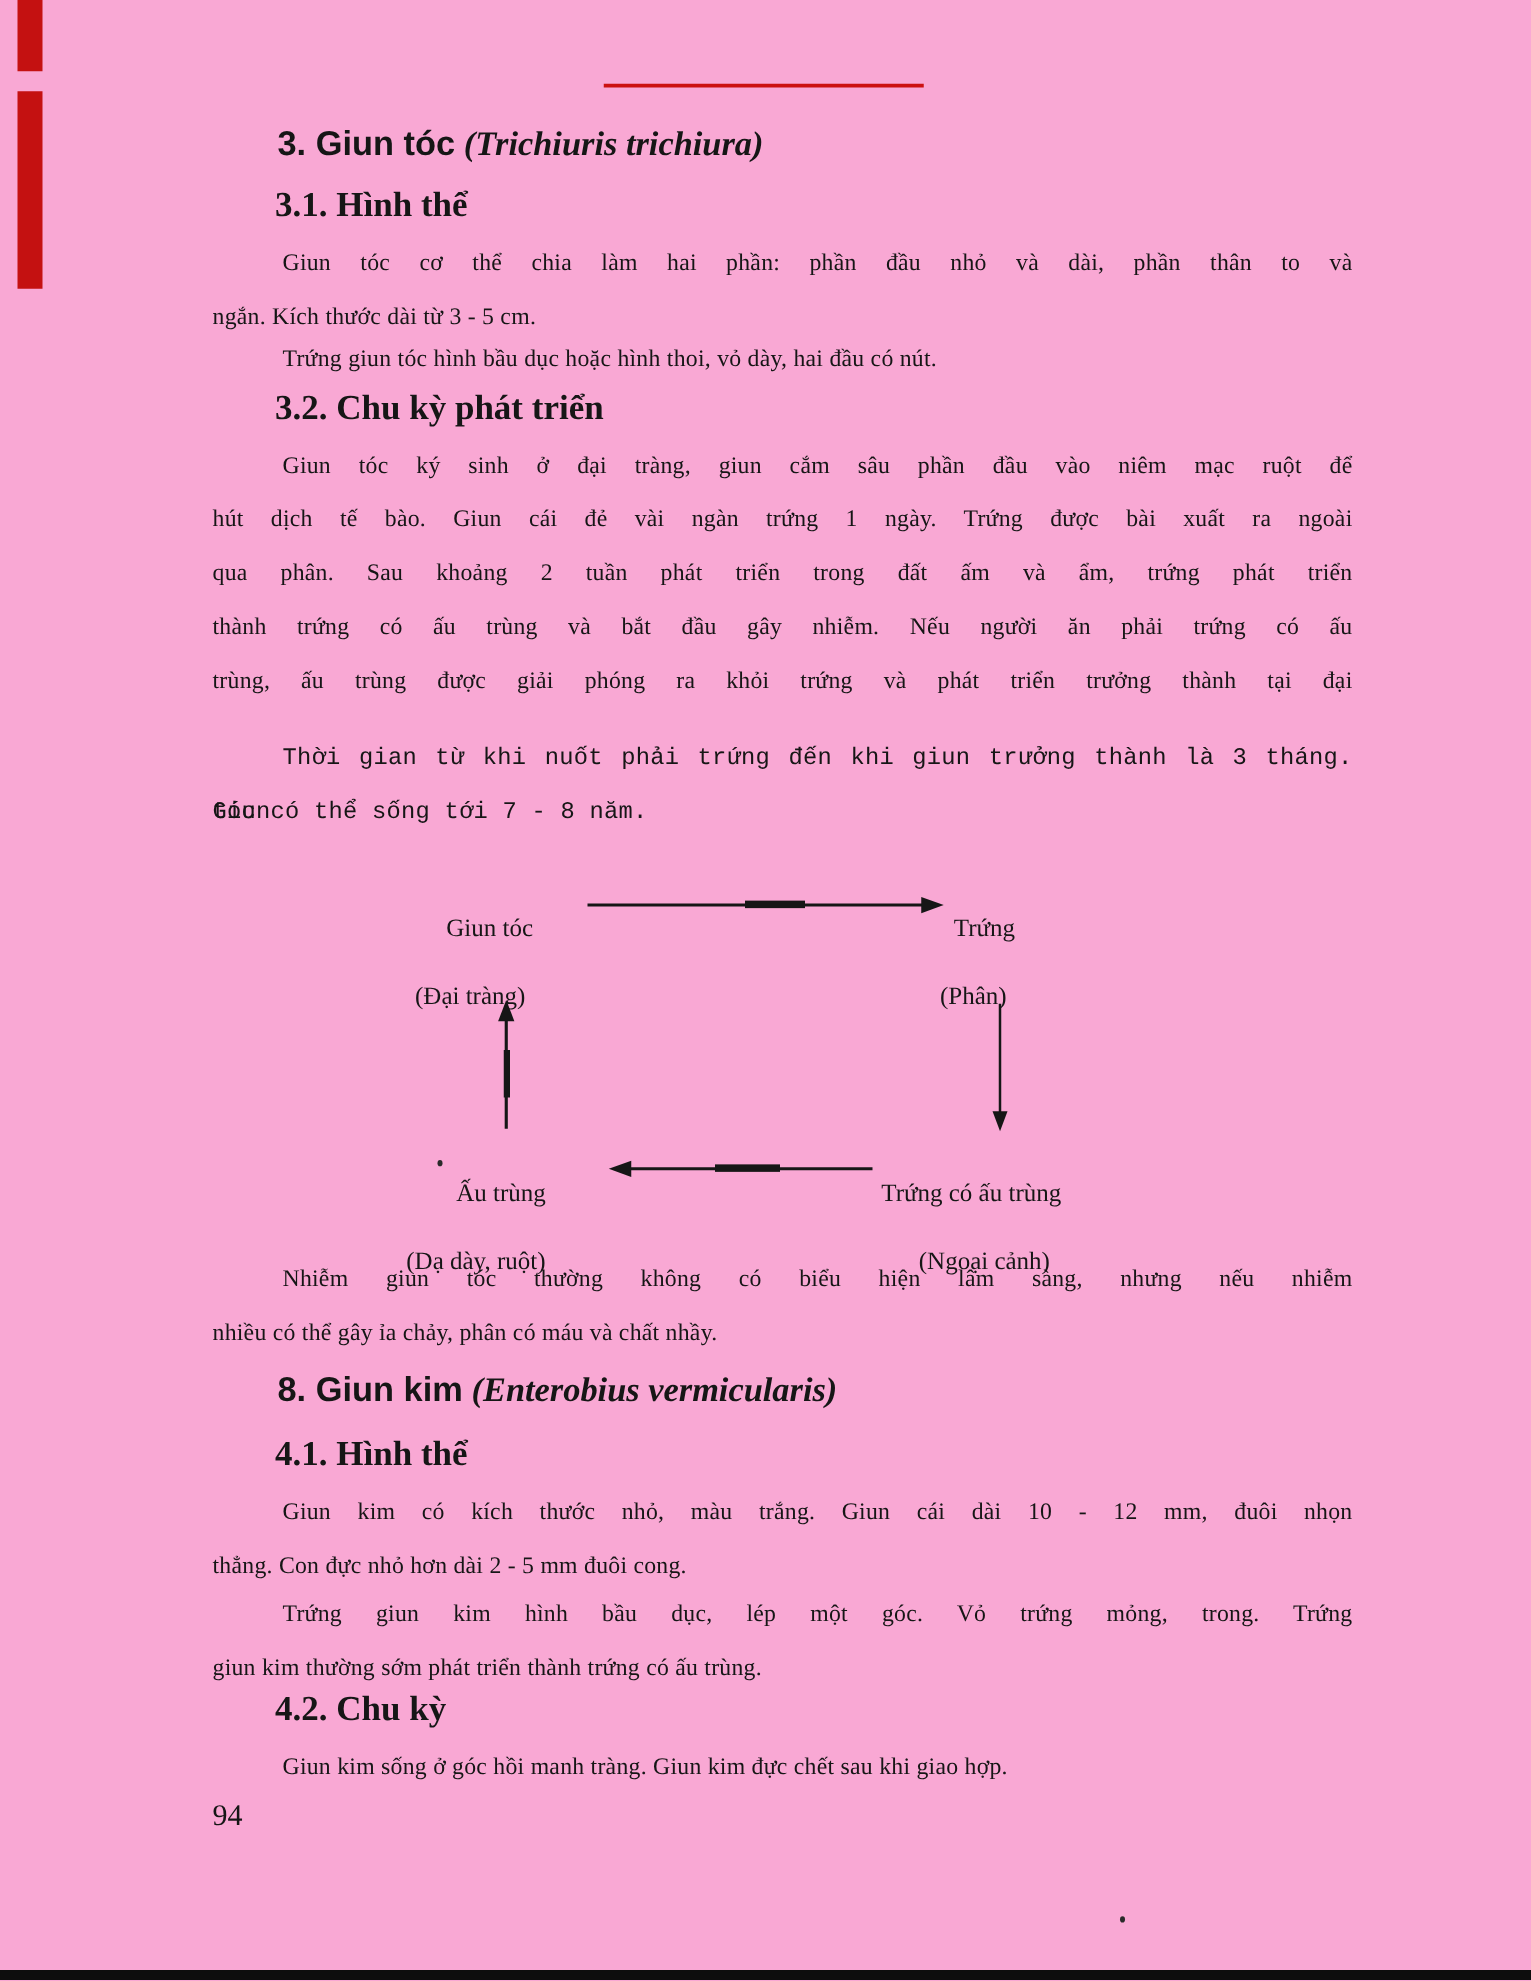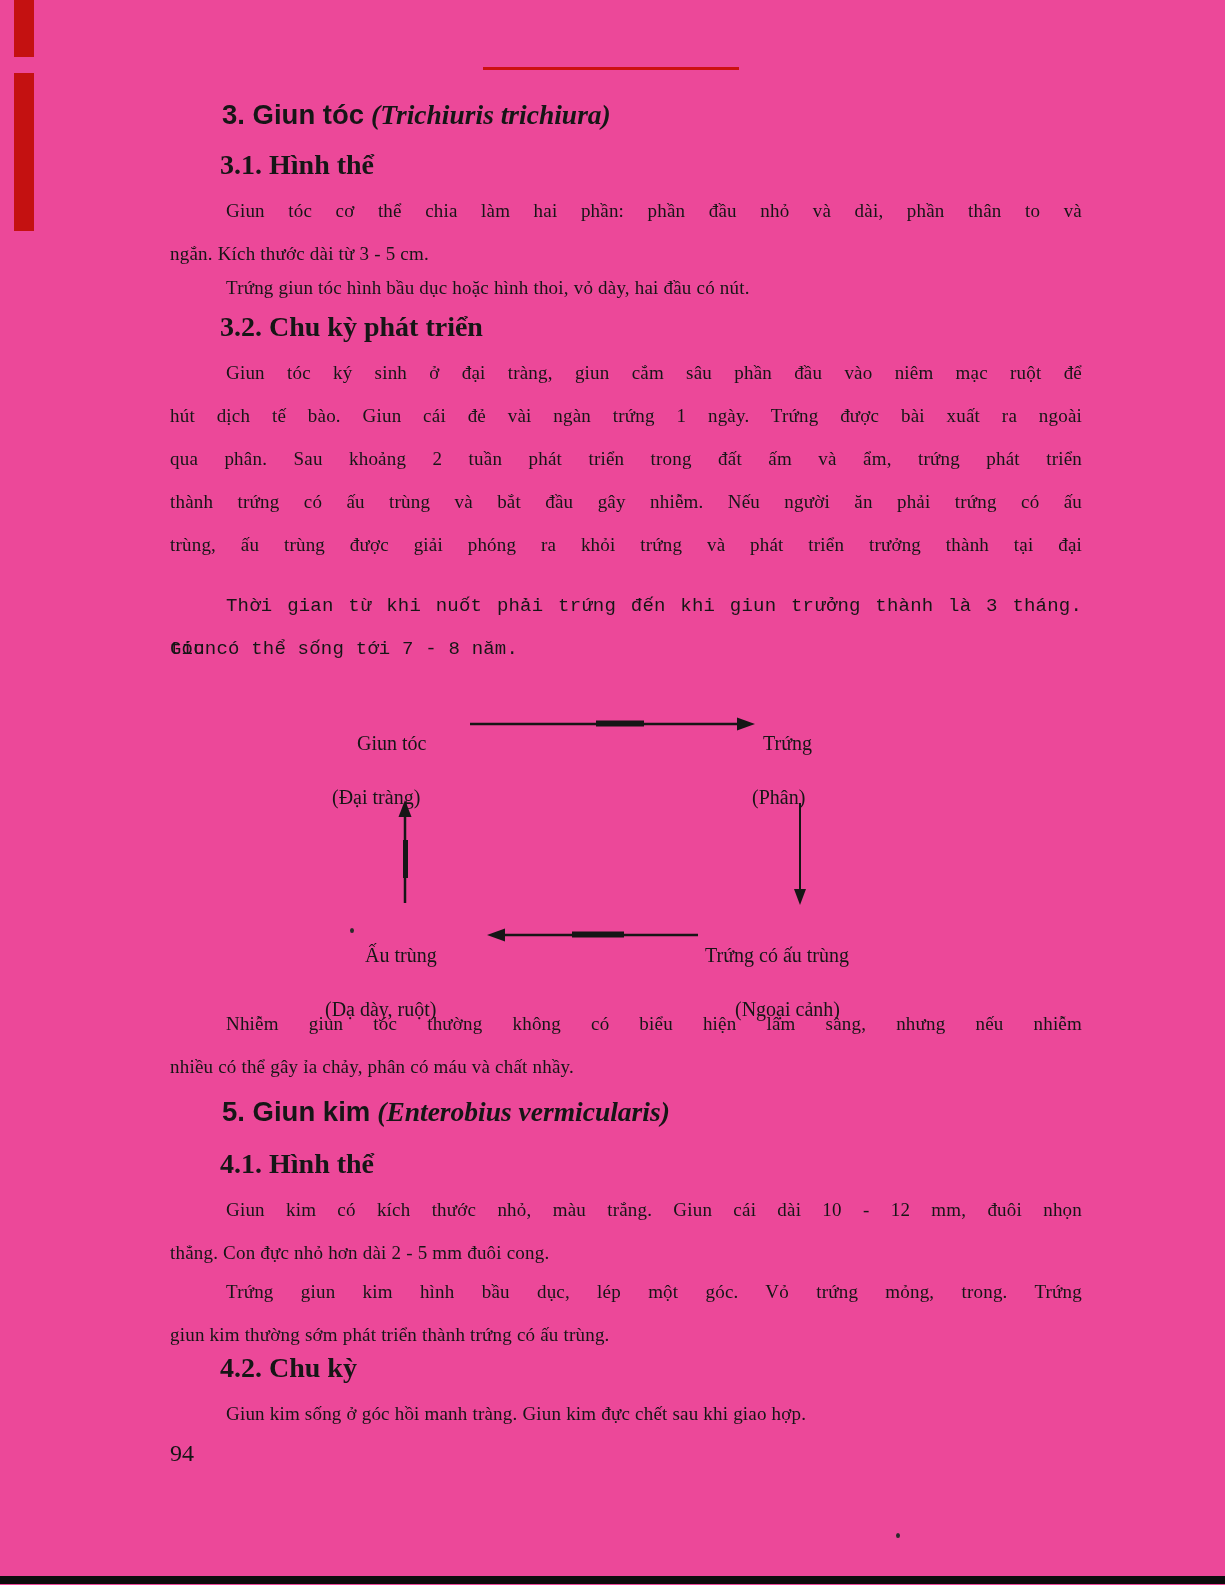--- a/index.html
+++ b/index.html
@@ -1,17 +1,17 @@
 <!DOCTYPE html>
 <html><head>
 <meta charset="utf-8">
 <style>
   html,body{margin:0;padding:0;background:#e8e8e8;}
   .page{
-    position:relative;width:1225px;height:1585px;background:#ec4899;
+    position:relative;width:1225px;height:1585px;background:#f9a8d4;
     font-family:"Liberation Serif",serif;color:#161616;overflow:hidden;
     margin:0 auto;
   }
   .ln{height:43px;line-height:43px;font-size:19px;letter-spacing:.2px;}
   .just{text-align:justify;text-align-last:justify;}
   .ind{text-indent:56px;}
   .para{position:absolute;left:170px;width:912px;}
   .hd{position:absolute;white-space:nowrap;font-weight:bold;font-size:28px;}
   .hnum{font-family:"Liberation Sans",sans-serif;font-size:27.5px;font-weight:700;}
   .lat{font-style:italic;font-weight:600;font-size:27.5px;}
@@ -99,21 +99,21 @@
       <polygon points="105,110 98.5,127 111.5,127" fill="#161616"></polygon>
     </svg>
   </div>
 
   <div class="para" style="top:1002px;">
     <div class="ln just ind">Nhiễm giun tóc thường không có biểu hiện lâm sàng, nhưng nếu nhiễm</div>
     <div class="ln">nhiều có thể gây ỉa chảy, phân có máu và chất nhầy.</div>
   </div>
 
   <div class="hd" style="left:222px;top:1096px;">
-    <span class="hnum">5. Giun kim</span>
+    <span class="hnum">8. Giun kim</span>
     <span> </span>
     <span class="lat">(Enterobius vermicularis)</span>
   </div>
 
   <div class="hd" style="left:220px;top:1148px;">4.1. Hình thể</div>
 
   <div class="para" style="top:1188px;">
     <div class="ln just ind">Giun kim có kích thước nhỏ, màu trắng. Giun cái dài 10 - 12 mm, đuôi nhọn</div>
     <div class="ln">thẳng. Con đực nhỏ hơn dài 2 - 5 mm đuôi cong.</div>
   </div>

